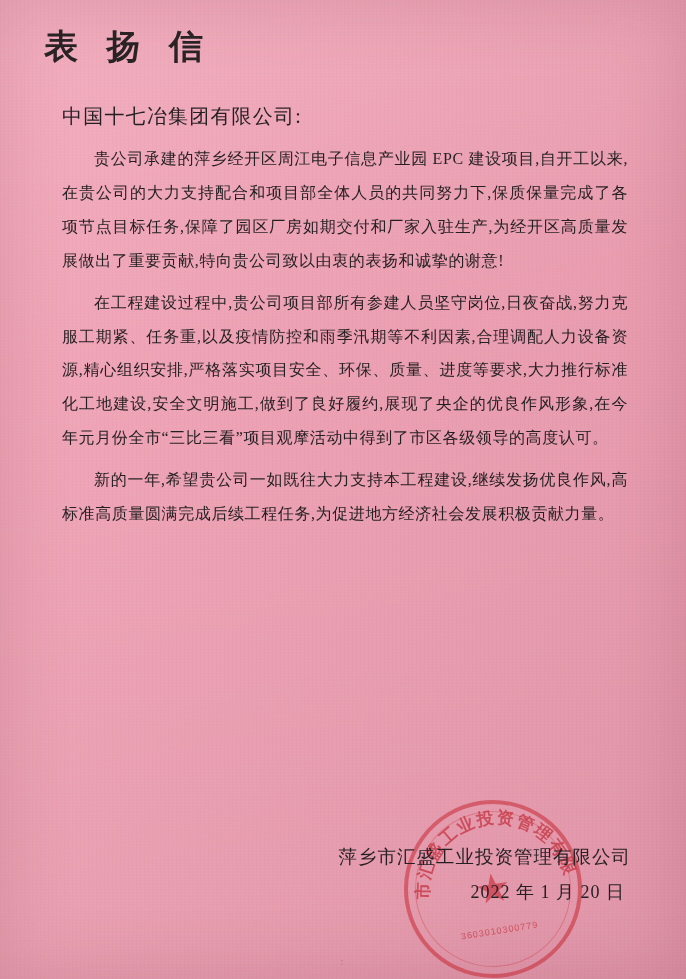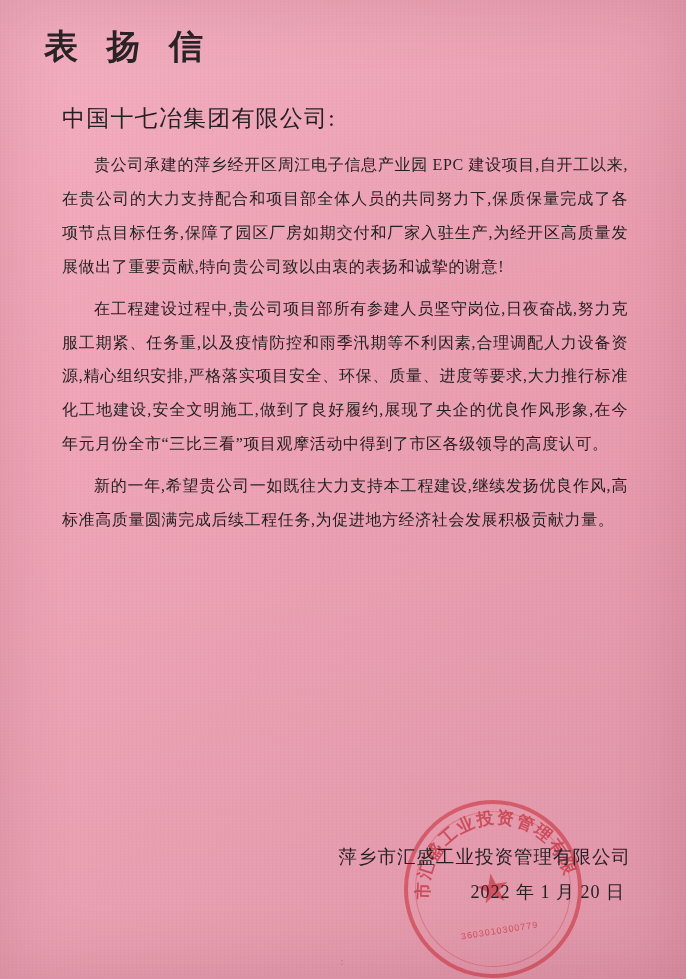--- a/index.html
+++ b/index.html
@@ -52,21 +52,21 @@
     font-family: "Liberation Serif", "DejaVu Serif", serif;
     margin-left: 44px;
   }
   .body-block {
     position: absolute;
     top: 96px;
     left: 62px;
     width: 566px;
   }
   .salutation {
-    font-size: 23px;
+    font-size: 20px;
     color: #241f22;
     letter-spacing: 1.2px;
     line-height: 2.0;
     margin-bottom: 6px;
   }
   .para {
     font-size: 16px;
     color: #241f22;
     letter-spacing: 0.6px;
     line-height: 2.12;

